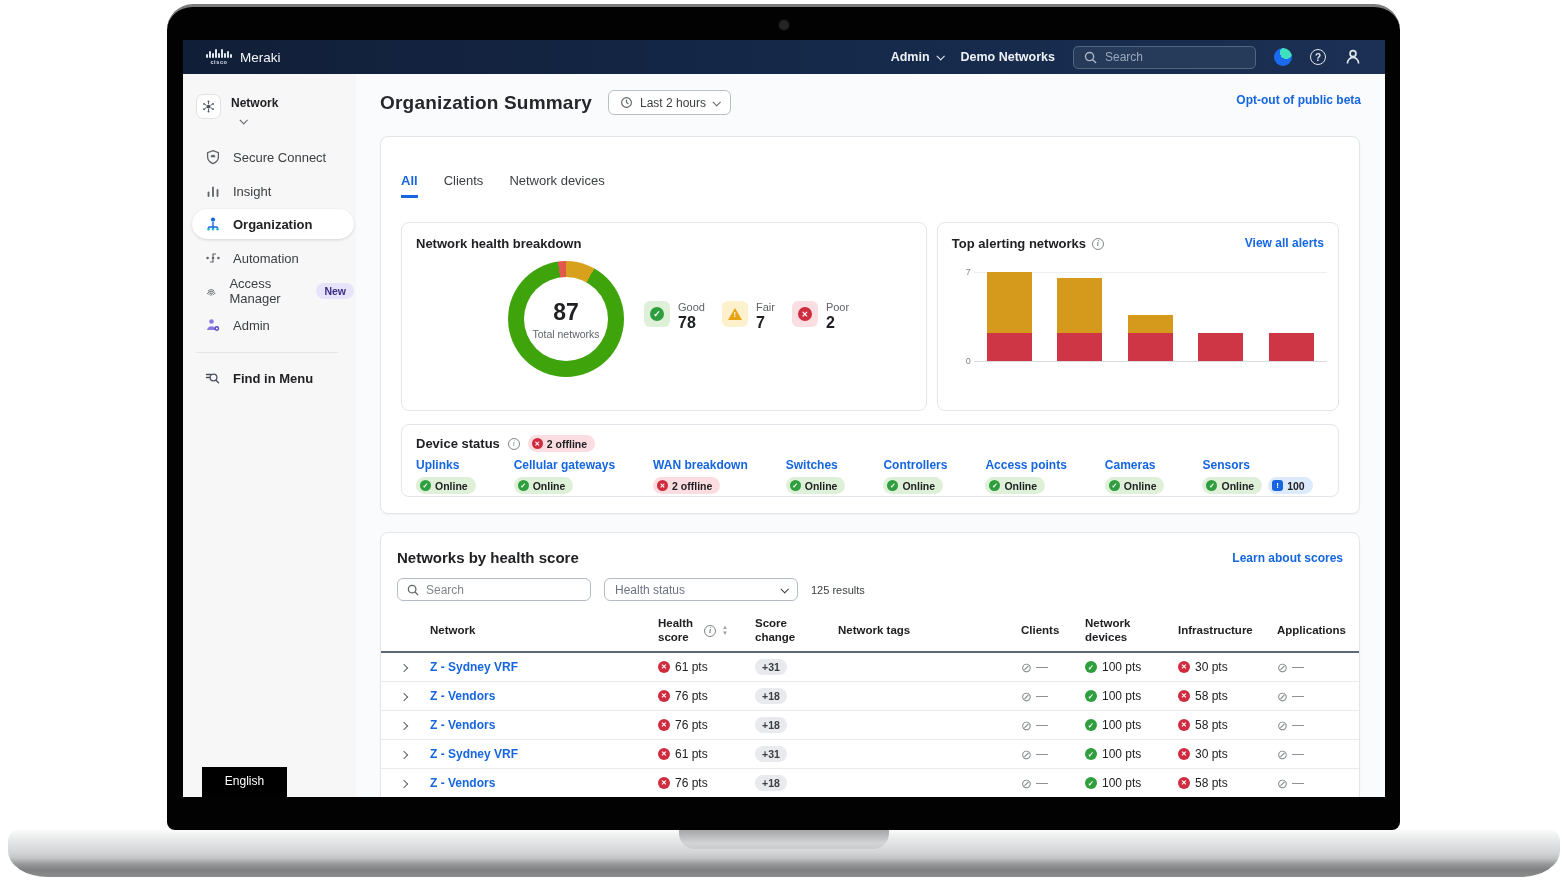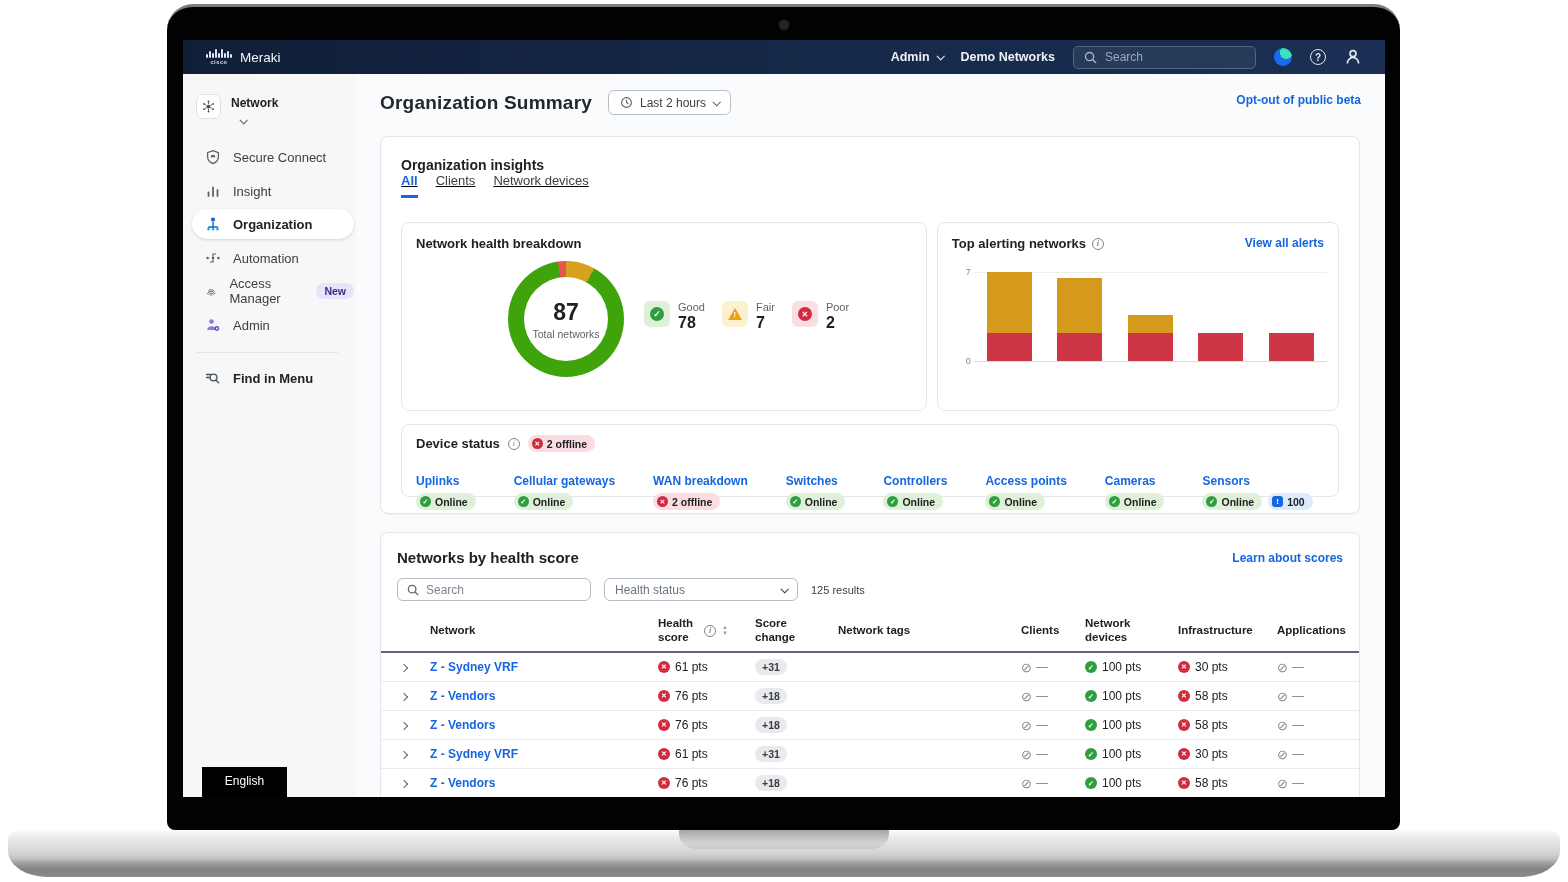--- a/index.html
+++ b/index.html
@@ -71,21 +71,21 @@
   .time-pill .chev { color:#5f6368; }
   .beta-link { position:absolute; right:24px; top:19px; font-size:12px; font-weight:700; color:#1566e0; cursor:pointer; }
   .blue-link { font-size:12px; font-weight:700; color:#1566e0; cursor:pointer; }
 
   .card { position:absolute; left:24px; width:980px; background:#fff; border:1px solid #e2e5e9;
           border-radius:8px; box-shadow:0 1px 2px rgba(20,30,40,.04); }
   .card1 { top:62px; height:378px; padding:20px; }
   .card2 { top:458px; height:320px; padding:16px 0 0 0; }
 
   .sec-title { font-size:14px; font-weight:700; color:#202124; }
-  .tabs { display:flex; gap:18px; margin-top:0;text-decoration:underline; }
+  .tabs { display:flex; gap:26px; margin-top:16px; }
   .tab { font-size:13px; color:#3c4043; padding-bottom:7px; cursor:pointer; }
   .tab.active { color:#1566e0; font-weight:700; border-bottom:3px solid #1566e0; }
 
   .sub-row { display:flex; gap:10px; margin-top:24px; }
   .subcard { border:1px solid #e2e5e9; border-radius:8px; position:relative; }
   .sc-health { width:527px; height:189px; padding:13px 14px; }
   .sc-alert { width:403px; height:189px; padding:13px 14px; }
   .sc-title { font-size:13px; font-weight:700; color:#202124; display:flex; align-items:center; gap:6px; }
 
   .donut { position:absolute; left:106px; top:38px; width:116px; height:116px; border-radius:50%; }
@@ -124,21 +124,21 @@
   .ds-head { display:flex; align-items:center; gap:8px; }
   .pill { height:17px; border-radius:9px; display:inline-flex; align-items:center; gap:4px; padding:0 8px 0 4px;
           font-size:10.5px; font-weight:700; color:#202124; }
   .pill.green { background:#def0d8; } .pill.red { background:#fbdce0; } .pill.blue { background:#ddeafc; }
   .pip-ok { width:11px; height:11px; border-radius:50%; background:#2f9e3f; color:#fff; font-size:7px; font-weight:700; display:flex; align-items:center; justify-content:center; }
   .pip-ok::after { content:"✓"; }
   .pip-bad { width:11px; height:11px; border-radius:50%; background:#cf2c3f; color:#fff; font-size:6.5px; font-weight:700; display:flex; align-items:center; justify-content:center; }
   .pip-bad::after { content:"✕"; }
   .pip-info { width:11px; height:11px; border-radius:3px; background:#1566e0; color:#fff; font-size:8px; font-weight:700; display:flex; align-items:center; justify-content:center; }
   .pip-info::after { content:"!"; }
-  .ds-items { display:flex; gap:38px; margin-top:22px; }
+  .ds-items { display:flex; gap:38px; margin-top:6px; }
   .ds-item .ds-label { font-size:12px; font-weight:700; color:#1566e0; cursor:pointer; }
   .ds-item .ds-pills { margin-top:5px; display:flex; gap:6px; }
 
   .circle-i { width:12px; height:12px; border-radius:50%; border:1px solid #80868b; color:#80868b;
               display:inline-flex; align-items:center; justify-content:center; font-size:8px; flex:none; }
   .circle-i::after { content:"i"; font-family:"Liberation Serif", serif; font-style:italic; }
 
   
   .t-head-row { padding:0 16px; position:relative; }
   .filters { display:flex; align-items:center; gap:13px; margin:12px 16px 0 16px; }
@@ -326,21 +326,20 @@
               <circle cx="8" cy="8" r="6" fill="none" stroke="#5f6368" stroke-width="1.4"></circle>
               <path d="M8 4.5 V8 L10.4 9.4" fill="none" stroke="#5f6368" stroke-width="1.4"></path>
             </svg>
           <span>Last 2 hours</span>
           <span class="chev"></span>
         </div>
       </div>
       <div class="beta-link">Opt-out of public beta</div>
 
       <div class="card card1">
-        <div class="sec-title">Organization insights</div>
         <div class="tabs" id="tabs">
             <div class="tab active">All</div>
             <div class="tab">Clients</div>
             <div class="tab">Network devices</div>
           </div>
 
         <div class="sub-row">
 
           <div class="subcard sc-health">
             <div class="sc-title">Network health breakdown</div>

